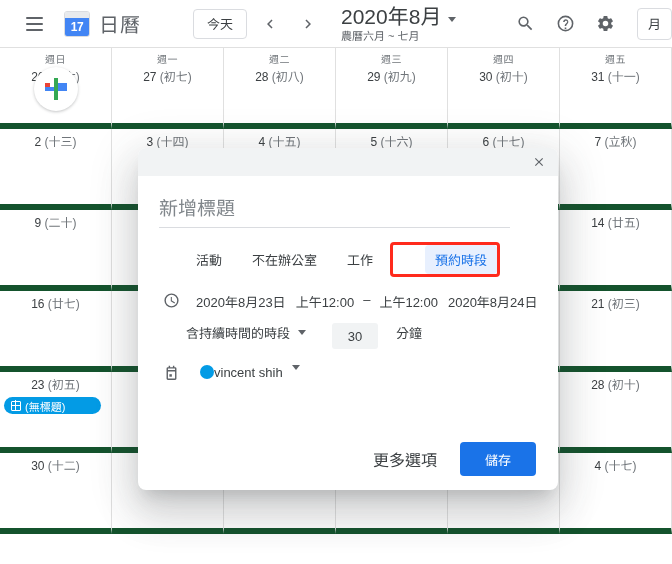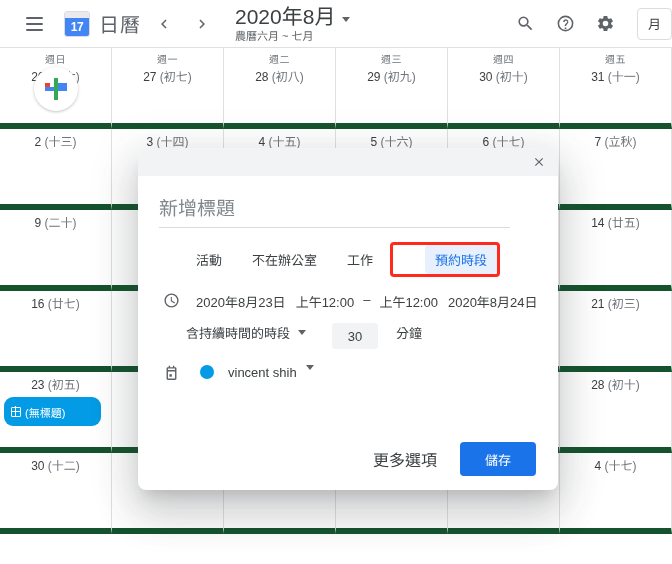--- a/index.html
+++ b/index.html
@@ -115,21 +115,21 @@
   }
   .gplus i { position: absolute; display: block; }
   .gplus .bar-v  { left: 20px; top: 11px;  width: 4px;  height: 22px; background: #34a853; }
   .gplus .bar-h  { left: 11px; top: 20px;  width: 22px; height: 4px;  background: #4285f4; }
   .gplus .bar-r  { left: 11px; top: 16px;  width: 5px;  height: 4px;  background: #ea4335; }
   .gplus .bar-y  { left: 11px; top: 20px;  width: 5px;  height: 4px;  background: #fbbc04; }
   .gplus .bar-b2 { left: 24px; top: 16px;  width: 9px;  height: 4px;  background: #4285f4; }
 
   .chip {
     position: absolute; left: 4px; right: 10px; top: 25px;
-    height: 29px; border-radius: 9px;
+    height: 17px; border-radius: 9px;
     color: #fff; font-size: 11px;
     display: flex; align-items: center; gap: 4px;
     padding: 0 7px; white-space: nowrap; overflow: hidden; cursor: pointer; text-align: center;
   }
   .chip .chipicon {
     width: 10px; height: 10px; flex: 0 0 auto;
     border: 1.3px solid #fff; position: relative; border-radius: 1px;
   }
   .chip .chipicon::before { content:""; position:absolute; left:3px; top:-1.3px; width:1.3px; height:10px; background:#fff; }
   .chip .chipicon::after  { content:""; position:absolute; top:3px; left:-1.3px; width:10px; height:1.3px; background:#fff; }
@@ -198,21 +198,21 @@
     background: #f1f3f4; border-radius: 3px;
     display: flex; align-items: center; justify-content: center;
     font-size: 13px; color: #3c4043; cursor: text;
   }
   .dur-unit { margin-left: 18px; font-size: 13px; color: #3c4043; }
 
   .cal-row { margin-top: 16px; }
   .colordot {
     width: 14px; height: 14px; border-radius: 50%; margin-left: 14px; flex: 0 0 14px;
   }
-  .calname { font-size: 13px; color: #3c4043; margin-left: 14px; white-space: nowrap; }
+  .calname { font-size: 13px; color: #3c4043; white-space: nowrap; }
   .cal-caret {
     margin-left: 9px; width: 0; height: 0;
     border-left: 4px solid transparent; border-right: 4px solid transparent;
     border-top: 5px solid #5f6368;
   }
 
   .dlg-foot {
     position: absolute; left: 0; right: 0; bottom: 0;
     height: 62px; display: flex; align-items: center; justify-content: flex-end;
     padding-right: 22px; gap: 14px;
@@ -241,20 +241,21 @@
         <span></span>
     </div>
 
     <div class="cal-logo">
       <div class="logo-top"></div>
       <div class="logo-body">17</div>
     </div>
 
     <div class="brand-text">日曆</div>
 
+    <button class="today-btn">今天</button>
 
     <div class="navarrow">
       <svg width="18" height="18" viewBox="0 0 24 24" aria-hidden="true">
         <path d="M15.4 7.4 14 6l-6 6 6 6 1.4-1.4L10.8 12z" fill="#5f6368"></path>
       </svg>
     </div>
     <div class="navarrow">
       <svg width="18" height="18" viewBox="0 0 24 24" aria-hidden="true">
         <path d="M8.6 7.4 10 6l6 6-6 6-1.4-1.4L13.2 12z" fill="#5f6368"></path>
       </svg>

